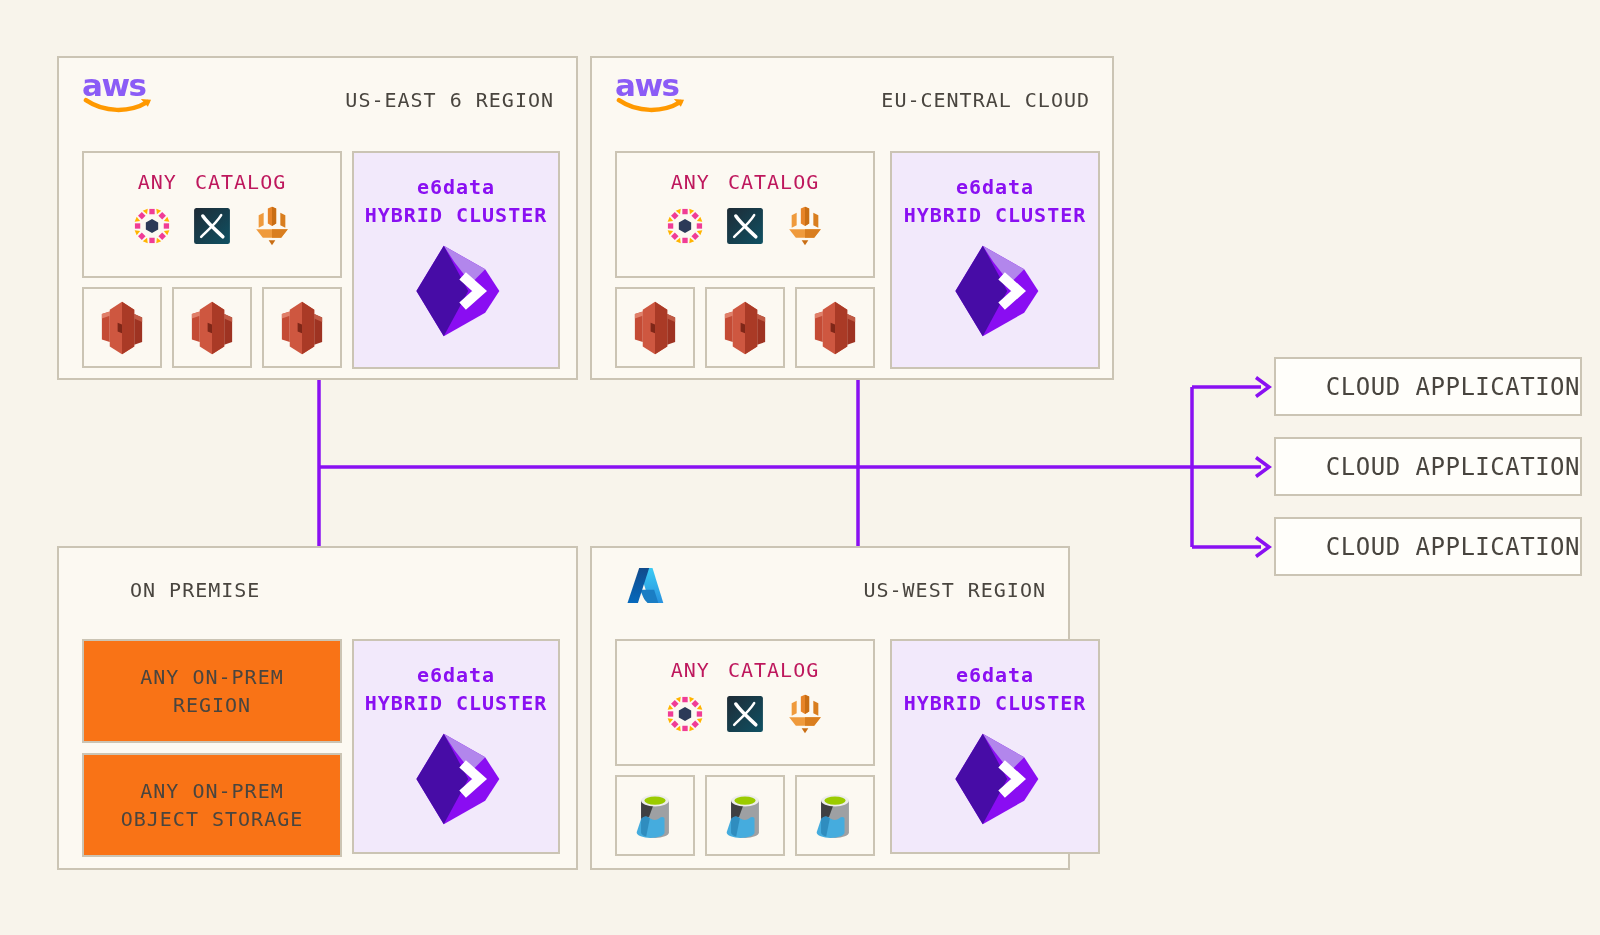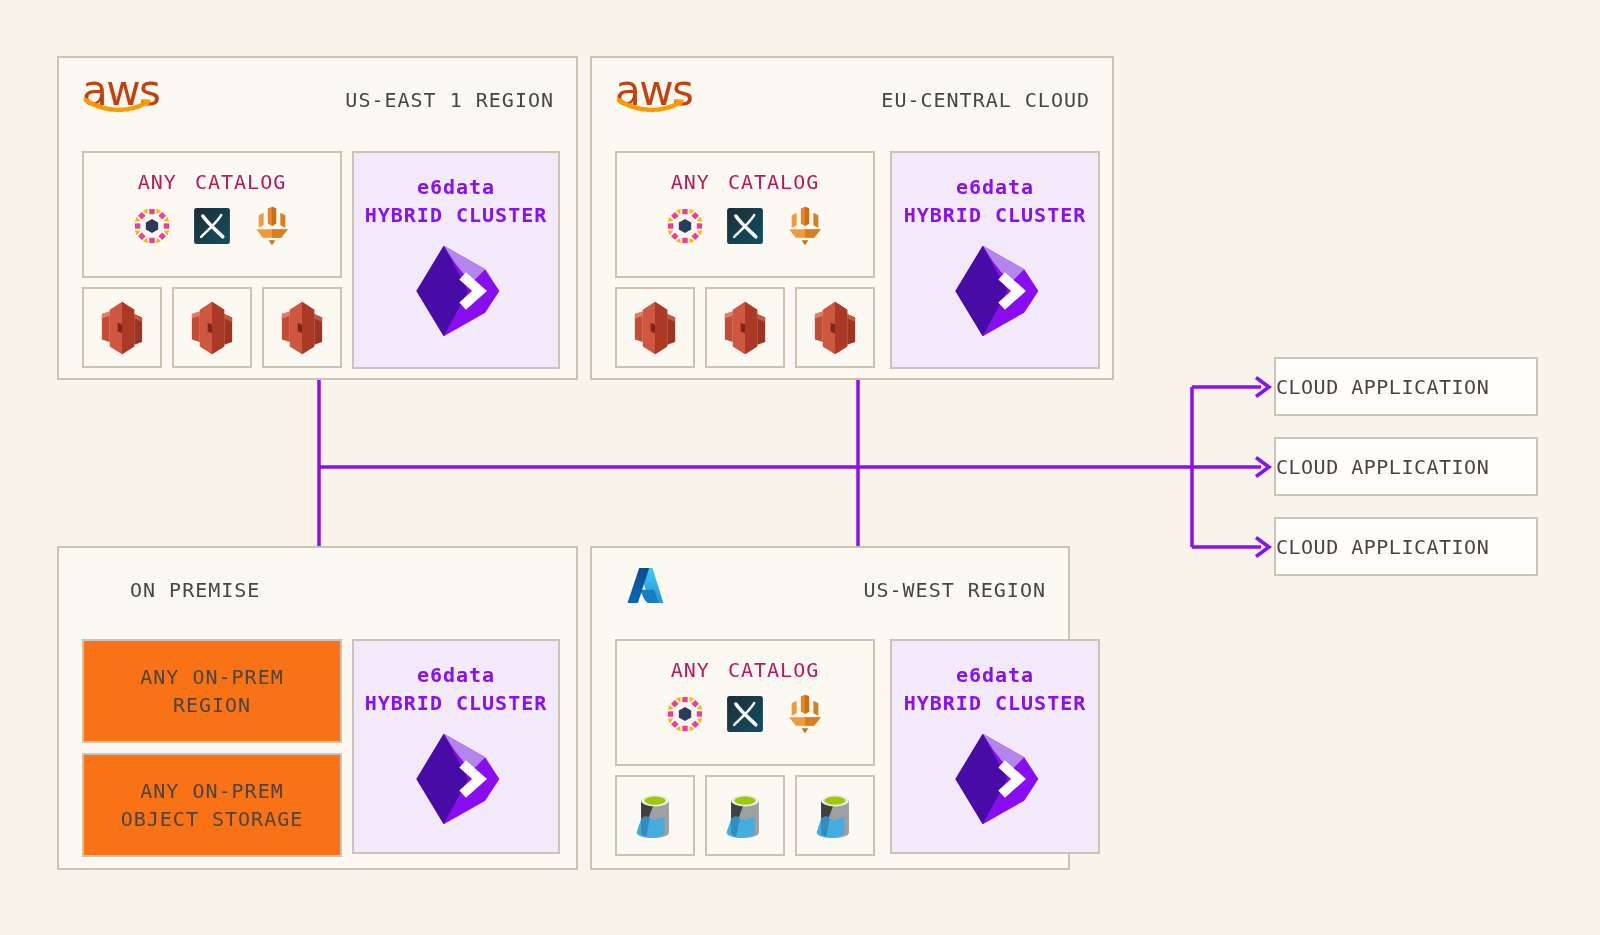--- a/index.html
+++ b/index.html
@@ -20,21 +20,21 @@
 
   .region-label{
     position:absolute;right:22px;top:30px;font-size:20px;color:#49453F;
     letter-spacing:1px;font-weight:500;white-space:pre;
   }
   .region-label.label-left{left:23px;right:auto;margin-left:48px;}
 
   .aws-logo{position:absolute;left:23px;top:12px;width:72px;height:50px;}
   .aws-word{
     display:block;font-family:"DejaVu Sans","Liberation Sans",sans-serif;
-    font-weight:normal;font-size:42px;line-height:1;color:#c2410c;letter-spacing:-1.5px;
+    font-weight:bold;font-size:31px;line-height:1;color:#8b5cf6;letter-spacing:-1.5px;
   }
   .aws-swoosh{position:absolute;left:1px;top:27px;width:70px;height:17px;}
   .azure-logo{position:absolute;left:33px;top:17px;width:40px;height:41px;}
   .azure-logo svg{width:100%;height:100%;}
 
   .catalog-panel{
     position:absolute;left:23px;top:93px;width:260px;height:127px;
     border:2px solid #CBC4B4;background:#FCF9F2;box-sizing:border-box;
   }
   .bottom-row .catalog-panel{top:91px;}
@@ -77,23 +77,23 @@
     position:absolute;left:23px;width:260px;height:104px;border:2px solid #CBC4B4;
     background:#f97316;box-sizing:border-box;display:flex;flex-direction:column;
     align-items:center;justify-content:center;font-size:20px;color:#49453F;
     letter-spacing:1px;line-height:28px;font-weight:500;
   }
   #onprem-catalog{top:91px;}
   #onprem-storage{top:205px;}
   .onprem-box span{display:block;text-align:center;}
 
   .cloud-app{
-    position:absolute;left:1274px;width:264px;height:59px;border:2px solid #CBC4B4;
+    position:absolute;left:1274px;width:308px;height:59px;border:2px solid #CBC4B4;
     background:#FFFEFA;box-sizing:border-box;display:flex;align-items:center;
-    justify-content:flex-start;font-size:20px;color:#49453F;letter-spacing:0.5px;
+    justify-content:flex-end;font-size:24px;color:#49453F;letter-spacing:0.5px;
     z-index:1;font-weight:500;
   }
   #app1{top:357px;}
   #app2{top:437px;}
   #app3{top:517px;}
 </style>
 </head>
 <body>
 
 <div class="canvas">
@@ -113,21 +113,21 @@
   </svg>
 
   <section class="quad top-row" id="us-east">
     <div class="aws-logo">
       <span class="aws-word">aws</span>
       <svg class="aws-swoosh" viewBox="0 0 72 17">
         <path d="M3 3 C 22 16, 48 16, 66 5" fill="none" stroke="#FF9900" stroke-width="4.6" stroke-linecap="round"></path>
         <path d="M70 2.5 l-10.5 -0.8 7.2 8.2 z" fill="#FF9900"></path>
       </svg>
     </div>
-    <span class="region-label">US-EAST 1 REGION</span>
+    <span class="region-label">US-EAST 6 REGION</span>
     <div class="catalog-panel">
       <span class="catalog-title">ANY CATALOG</span>
       <div class="catalog-icons">
         <span class="cicon">
             <svg viewBox="0 0 48 48" xmlns="http://www.w3.org/2000/svg">
               <rect x="20.8" y="3.5" width="6.4" height="6.4" fill="#F03C96" transform="rotate(0 24 24)"></rect>
               <rect x="20.8" y="3.5" width="6.4" height="6.4" fill="#F03C96" transform="rotate(45 24 24)"></rect>
               <rect x="20.8" y="3.5" width="6.4" height="6.4" fill="#F03C96" transform="rotate(90 24 24)"></rect>
               <rect x="20.8" y="3.5" width="6.4" height="6.4" fill="#F03C96" transform="rotate(135 24 24)"></rect>
               <rect x="20.8" y="3.5" width="6.4" height="6.4" fill="#F03C96" transform="rotate(180 24 24)"></rect>

